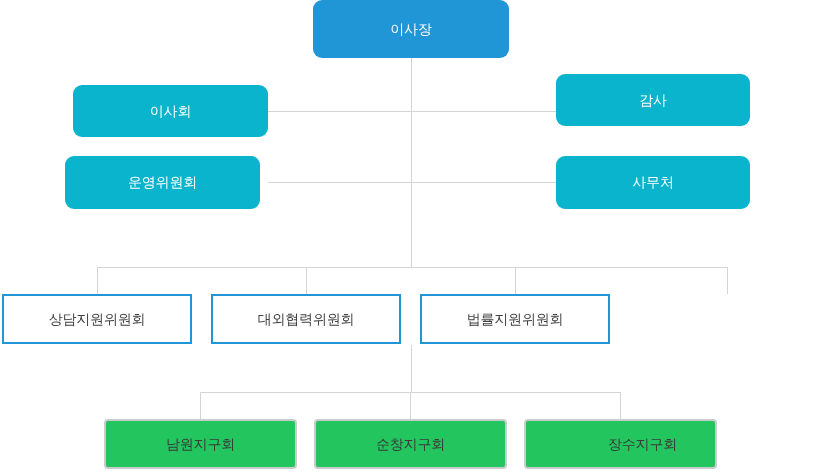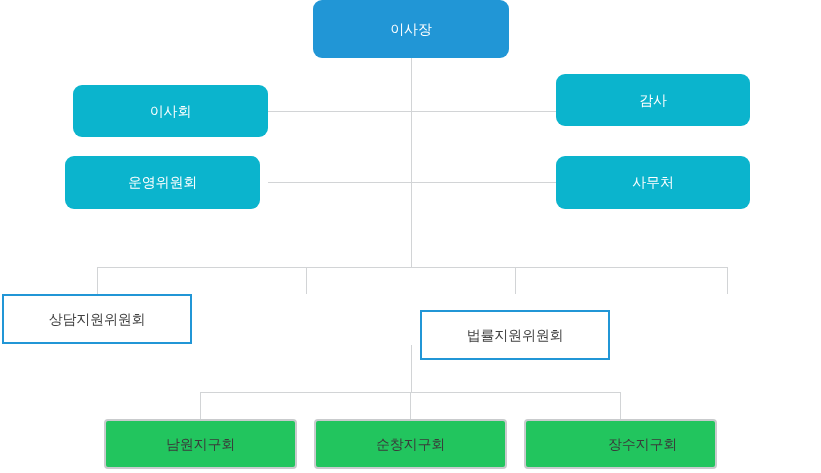--- a/index.html
+++ b/index.html
@@ -105,22 +105,23 @@
   <div class="node node-teal" style="left:73px; top:85px; width:195px; height:52px;">이사회</div>
 
   <div class="node node-teal" style="left:556px; top:74px; width:194px; height:52px;">감사</div>
 
   <div class="node node-teal" style="left:65px; top:156px; width:195px; height:53px;">운영위원회</div>
 
   <div class="node node-teal" style="left:556px; top:156px; width:194px; height:53px;">사무처</div>
 
   <div class="node node-outline-blue" style="left:2px; top:294px; width:190px; height:50px;">상담지원위원회</div>
 
+  <div class="node node-outline-blue" style="left:211px; top:294px; width:190px; height:50px;">대외협력위원회</div>
 
-  <div class="node node-outline-blue" style="left:420px; top:310px; width:190px; height:50px;">법률지원위원회</div>
+  <div class="node node-outline-blue" style="left:420px; top:294px; width:190px; height:50px;">법률지원위원회</div>
 
 
   <div class="node node-outline-gray" style="left:104px; top:419px; width:193px; height:50px;">남원지구회</div>
 
   <div class="node node-outline-gray" style="left:314px; top:419px; width:193px; height:50px;">순창지구회</div>
 
   <div class="node node-outline-gray" style="left:524px; top:419px; width:193px; height:50px;padding-left:44px;">장수지구회</div>
 
 </div>
 

